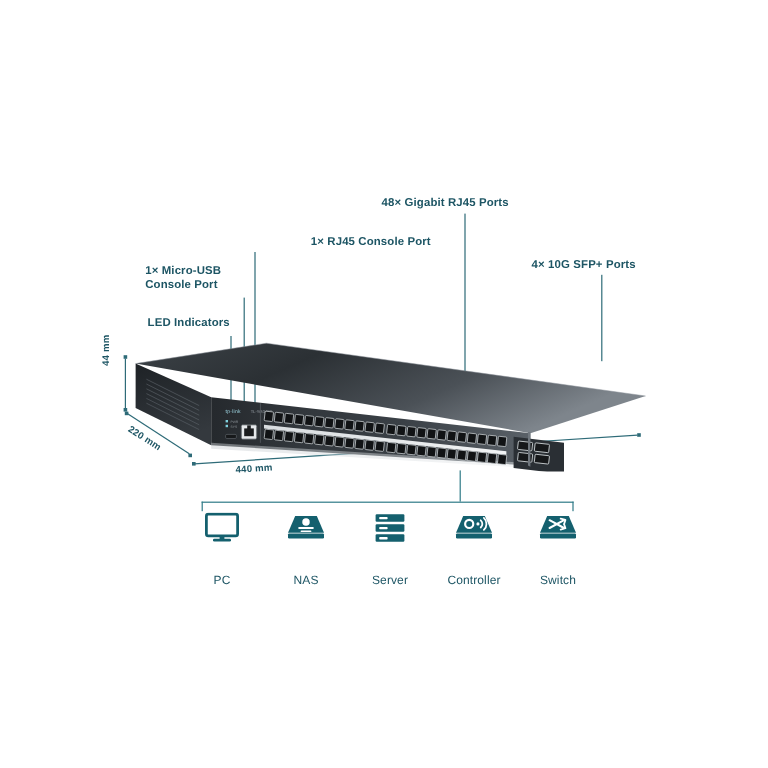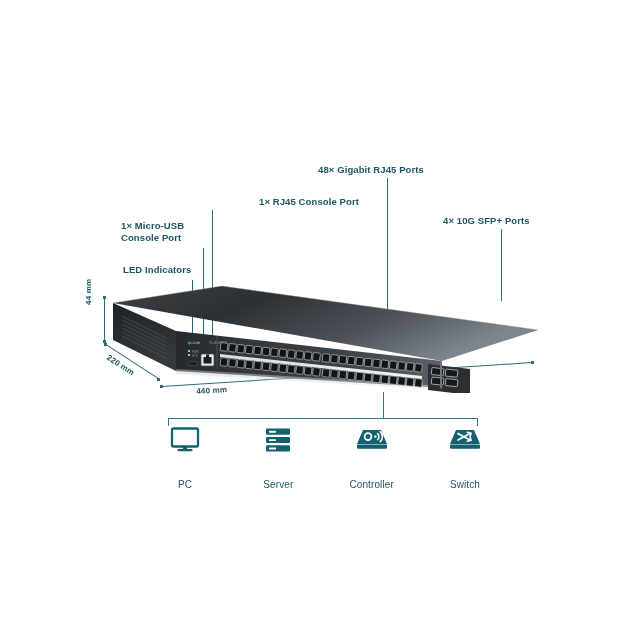--- a/index.html
+++ b/index.html
@@ -329,20 +329,36 @@
       <div class="devicon">
         <svg width="30" height="26" viewBox="0 0 30 26">
           <rect x="2" y="1.5" width="26" height="18" rx="1.6" fill="none" stroke="#14606e" stroke-width="2.3"></rect>
           <rect x="13" y="19" width="4" height="3.6" fill="#14606e"></rect>
           <rect x="7.5" y="22" width="15" height="2.3" rx="1.1" fill="#14606e"></rect>
         </svg>
       </div>
       <div class="devlabel">PC</div>
     </div>
 
+    <div class="devcell">
+      <div class="devicon">
+        <svg width="32" height="26" viewBox="0 0 32 26">
+
+          <polygon points="7,3 25,3 31,17 1,17" fill="#14606e"></polygon>
+
+          <rect x="1" y="17.5" width="30" height="4.2" rx="1" fill="#14606e"></rect>
+
+          <circle cx="16" cy="8" r="3.1" fill="#ffffff"></circle>
+
+          <rect x="9.5" y="12.2" width="13" height="1.7" rx="0.8" fill="#ffffff"></rect>
+          <rect x="11.5" y="15" width="9" height="1.4" rx="0.7" fill="#ffffff"></rect>
+        </svg>
+      </div>
+      <div class="devlabel">NAS</div>
+    </div>
 
     <div class="devcell">
       <div class="devicon">
         <svg width="28" height="26" viewBox="0 0 28 26">
           <rect x="2" y="1.5" width="24" height="6.2" rx="1" fill="#14606e"></rect>
           <rect x="2" y="9.9" width="24" height="6.2" rx="1" fill="#14606e"></rect>
           <rect x="2" y="18.3" width="24" height="6.2" rx="1" fill="#14606e"></rect>
           <rect x="5" y="3.8" width="7" height="1.9" rx="0.6" fill="#ffffff"></rect>
           <rect x="5" y="12.2" width="7" height="1.9" rx="0.6" fill="#ffffff"></rect>
           <rect x="5" y="20.6" width="7" height="1.9" rx="0.6" fill="#ffffff"></rect>

